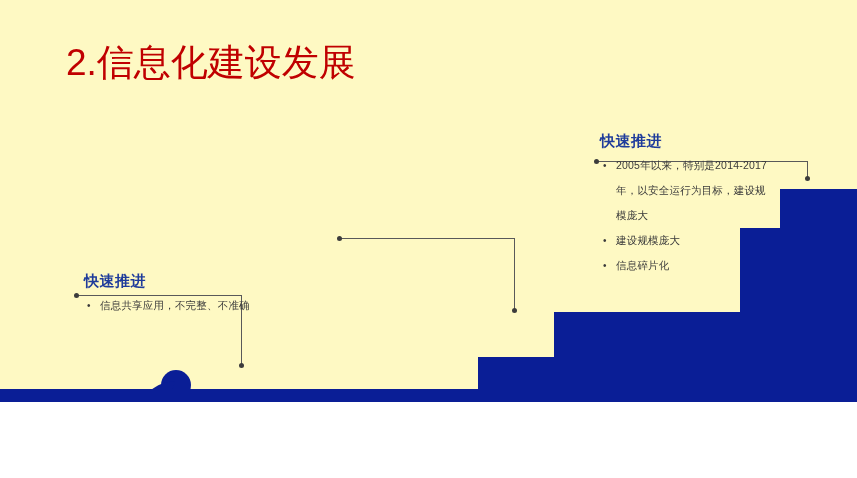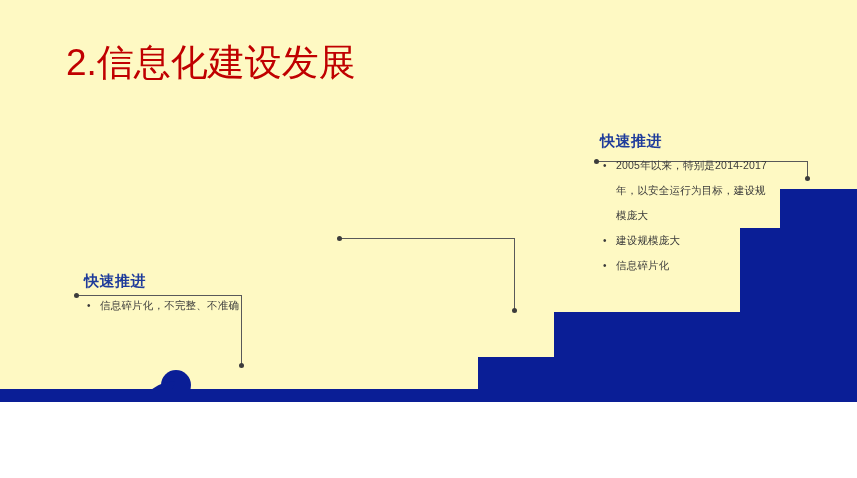--- a/index.html
+++ b/index.html
@@ -199,21 +199,21 @@
   <div class="connector" id="conn-3">
     <div class="conn-h"></div>
     <div class="conn-v"></div>
     <div class="conn-dot dot-start"></div>
     <div class="conn-dot dot-end"></div>
   </div>
 
   <div class="block" id="block-1">
     <div class="block-heading">快速推进</div>
     <ul>
-      <li>信息碎片化，不完整、不准确</li>
+      <li>信息共享应用，不完整、不准确</li>
     </ul>
   </div>
 
 
   <div class="block" id="block-3">
     <div class="block-heading">快速推进</div>
     <ul>
       <li>2005年以来，特别是2014-2017年，以安全运行为目标，建设规模庞大</li>
       <li>建设规模庞大</li>
       <li>信息碎片化</li>

